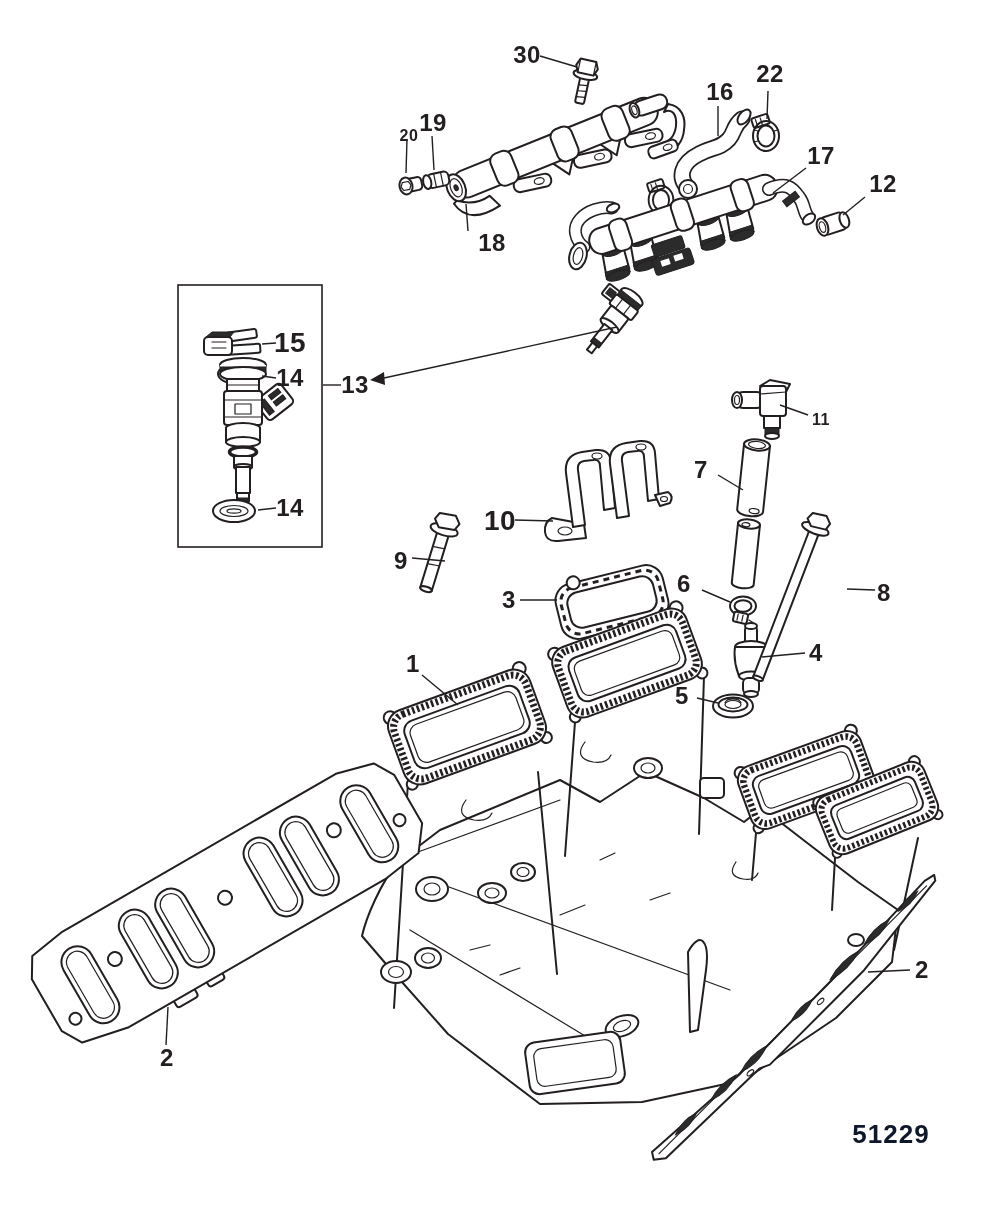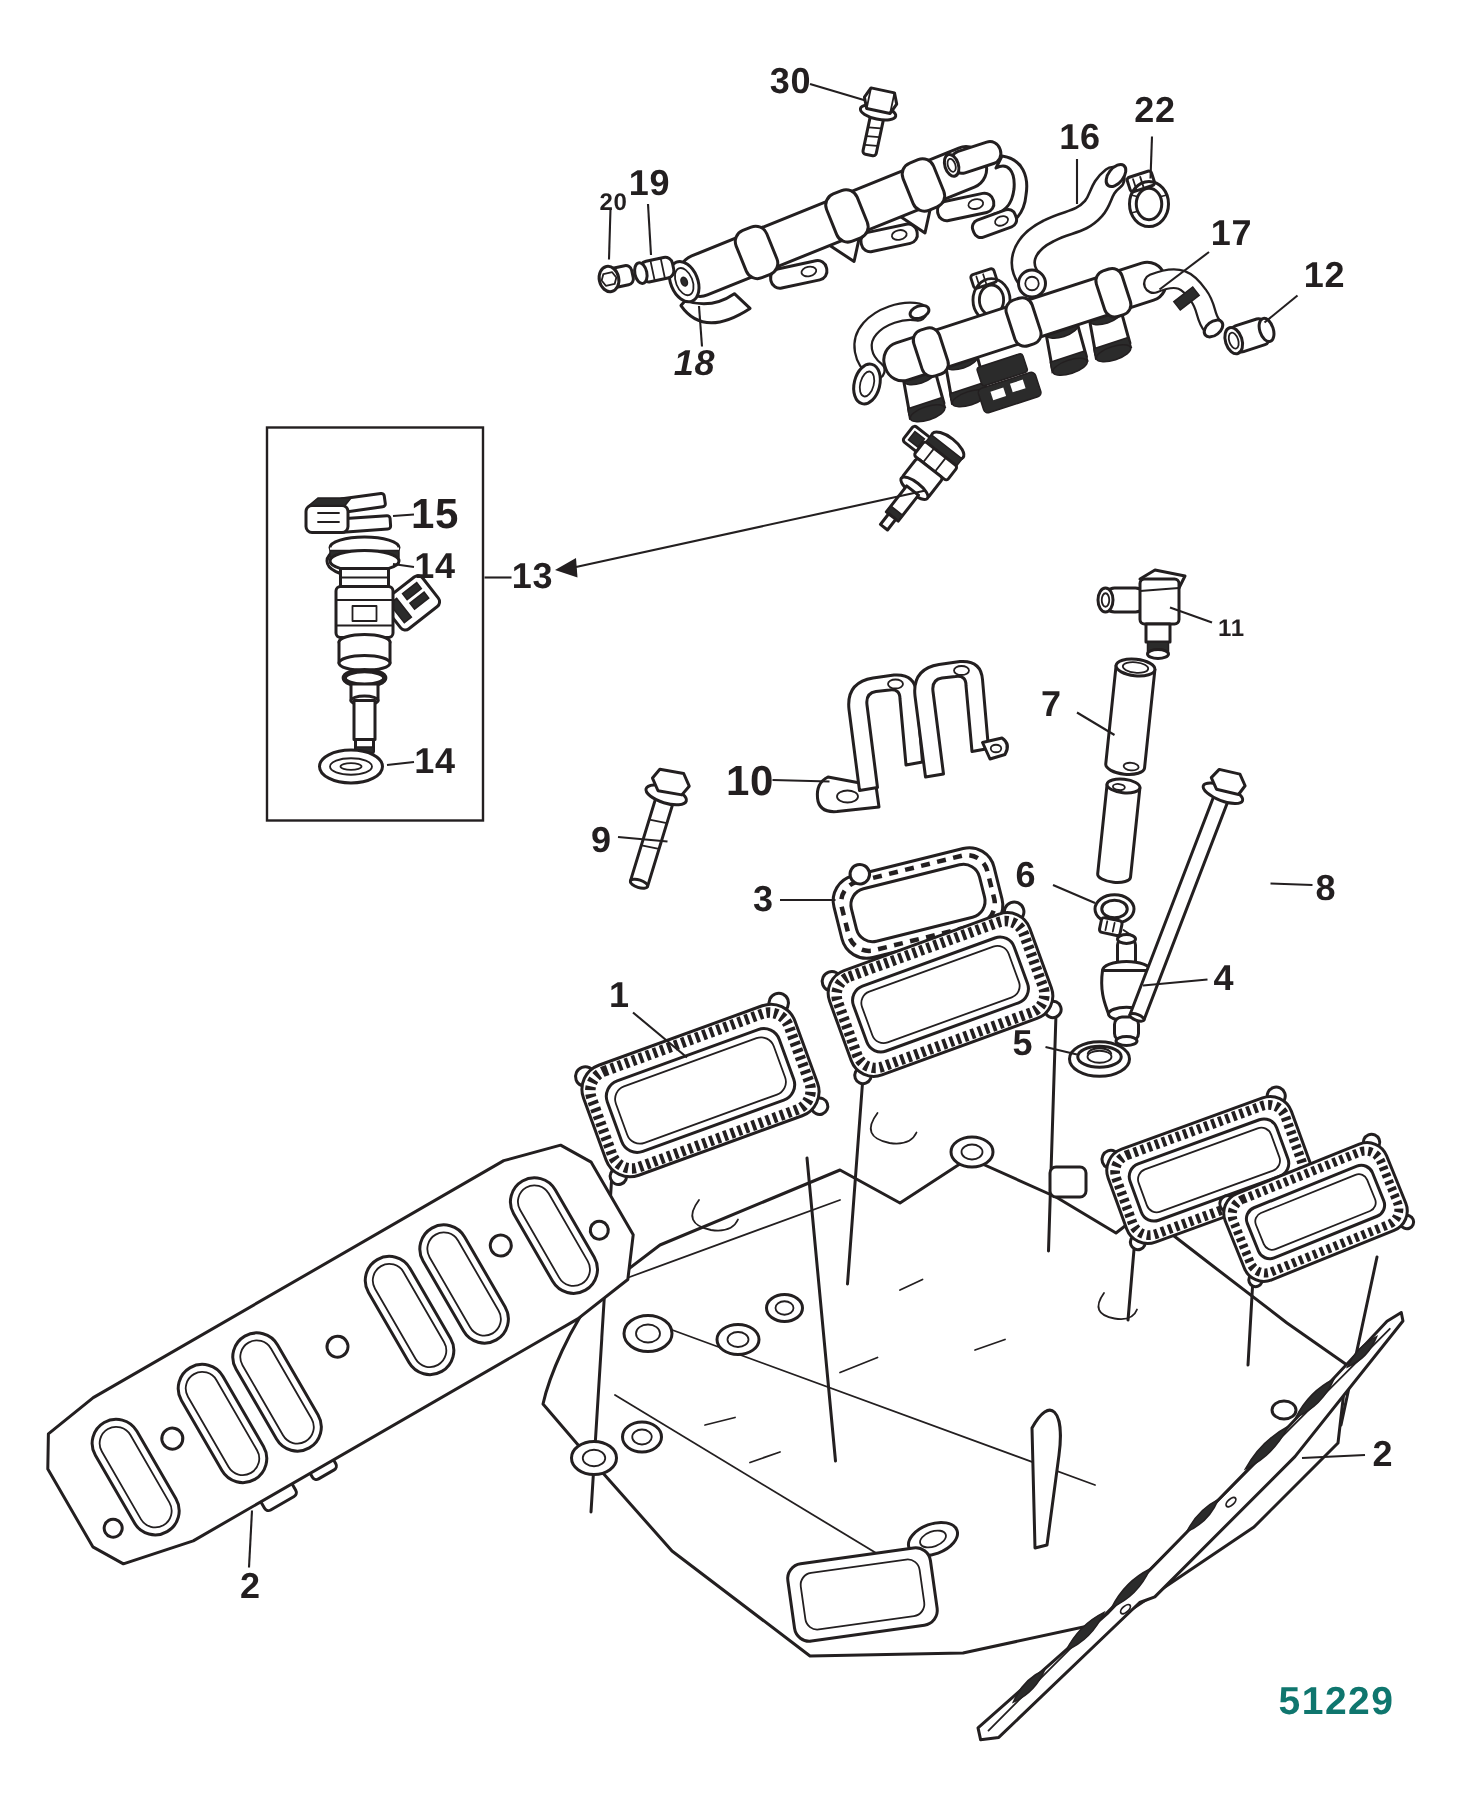--- a/index.html
+++ b/index.html
@@ -2,21 +2,21 @@
 <html><head>
 <meta charset="utf-8">
 <style>
   html,body{margin:0;padding:0;background:#fff}
   #stage{position:relative;width:984px;height:1206px;background:#fff;overflow:hidden;
          font-family:"Liberation Sans",sans-serif}
   #art,#leader-overlay{position:absolute;left:0;top:0}
   .callout{position:absolute;transform:translate(-50%,-50%);font-weight:700;color:#231f20;
            line-height:1;letter-spacing:.5px;white-space:nowrap}
   #drawing-number{position:absolute;left:891px;top:1134px;transform:translate(-50%,-50%);
-           font-weight:700;font-size:26px;color:#0f766e;letter-spacing:1px}
+           font-weight:700;font-size:26px;color:#0f172a;letter-spacing:1px}
   
   .s{stroke:#231f20;stroke-width:2;stroke-linecap:round;stroke-linejoin:round}
   .t{stroke:#231f20;stroke-width:1.2;stroke-linecap:round;stroke-linejoin:round}
   .w{fill:#fff}
   .n{fill:none}
   .d{fill:#2b2b2b;stroke:#231f20;stroke-width:1}
   .leader{stroke:#231f20;stroke-width:1.4;fill:none}
 </style>
 </head>
 <body>
@@ -522,18 +522,18 @@
     <div class="callout" style="left: 401px; top: 561px; font-size: 24px;">9</div>
     <div class="callout" style="left: 500px; top: 521px; font-size: 28px;">10</div>
     <div class="callout" style="left: 821px; top: 420px; font-size: 16px;">11</div>
     <div class="callout" style="left: 883px; top: 184px; font-size: 24px;">12</div>
     <div class="callout" style="left: 355px; top: 385px; font-size: 24px; text-align: center;">13</div>
     <div class="callout" style="left: 290px; top: 378px; font-size: 24px;">14</div>
     <div class="callout" style="left: 290px; top: 508px; font-size: 24px;">14</div>
     <div class="callout" style="left: 290px; top: 343px; font-size: 28px;">15</div>
     <div class="callout" style="left: 720px; top: 92px; font-size: 24px;">16</div>
     <div class="callout" style="left: 821px; top: 156px; font-size: 24px;">17</div>
-    <div class="callout" style="left: 463px; top: 243px; font-size: 24px; font-style: italic;">18</div>
+    <div class="callout" style="left: 492px; top: 243px; font-size: 24px;">18</div>
     <div class="callout" style="left: 433px; top: 123px; font-size: 24px;">19</div>
     <div class="callout" style="left: 409px; top: 136px; font-size: 16px;">20</div>
     <div class="callout" style="left: 527px; top: 55px; font-size: 24px;">30</div>
     <div class="callout" style="left: 770px; top: 74px; font-size: 24px;">22</div>
   </div>
 
 </body></html>

